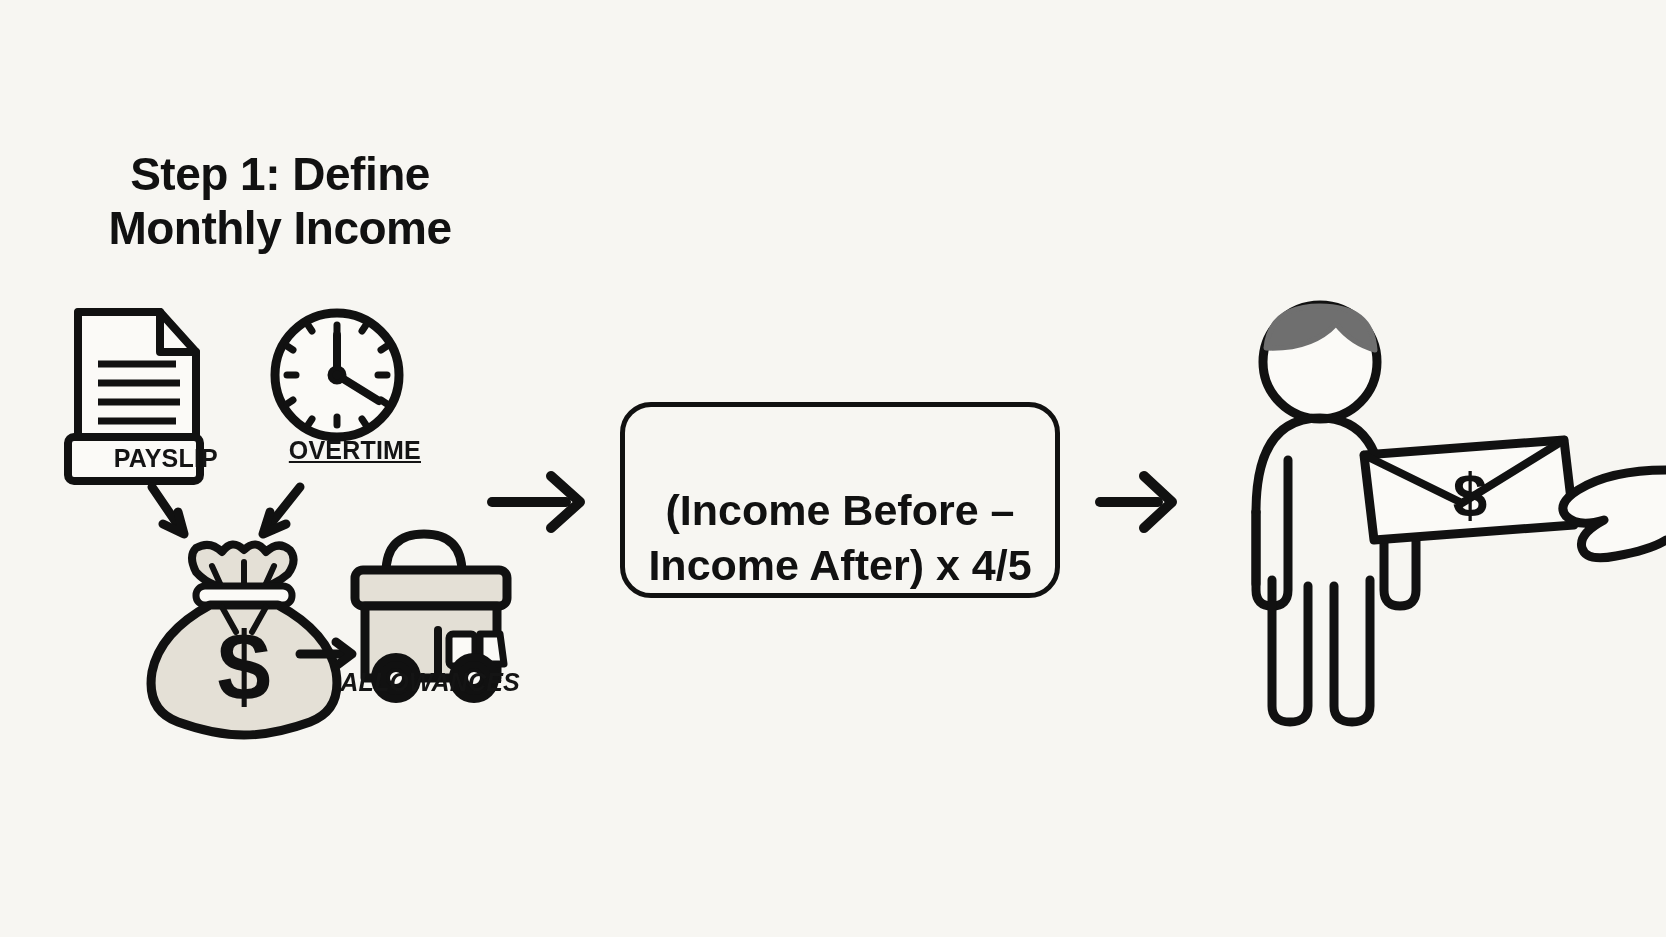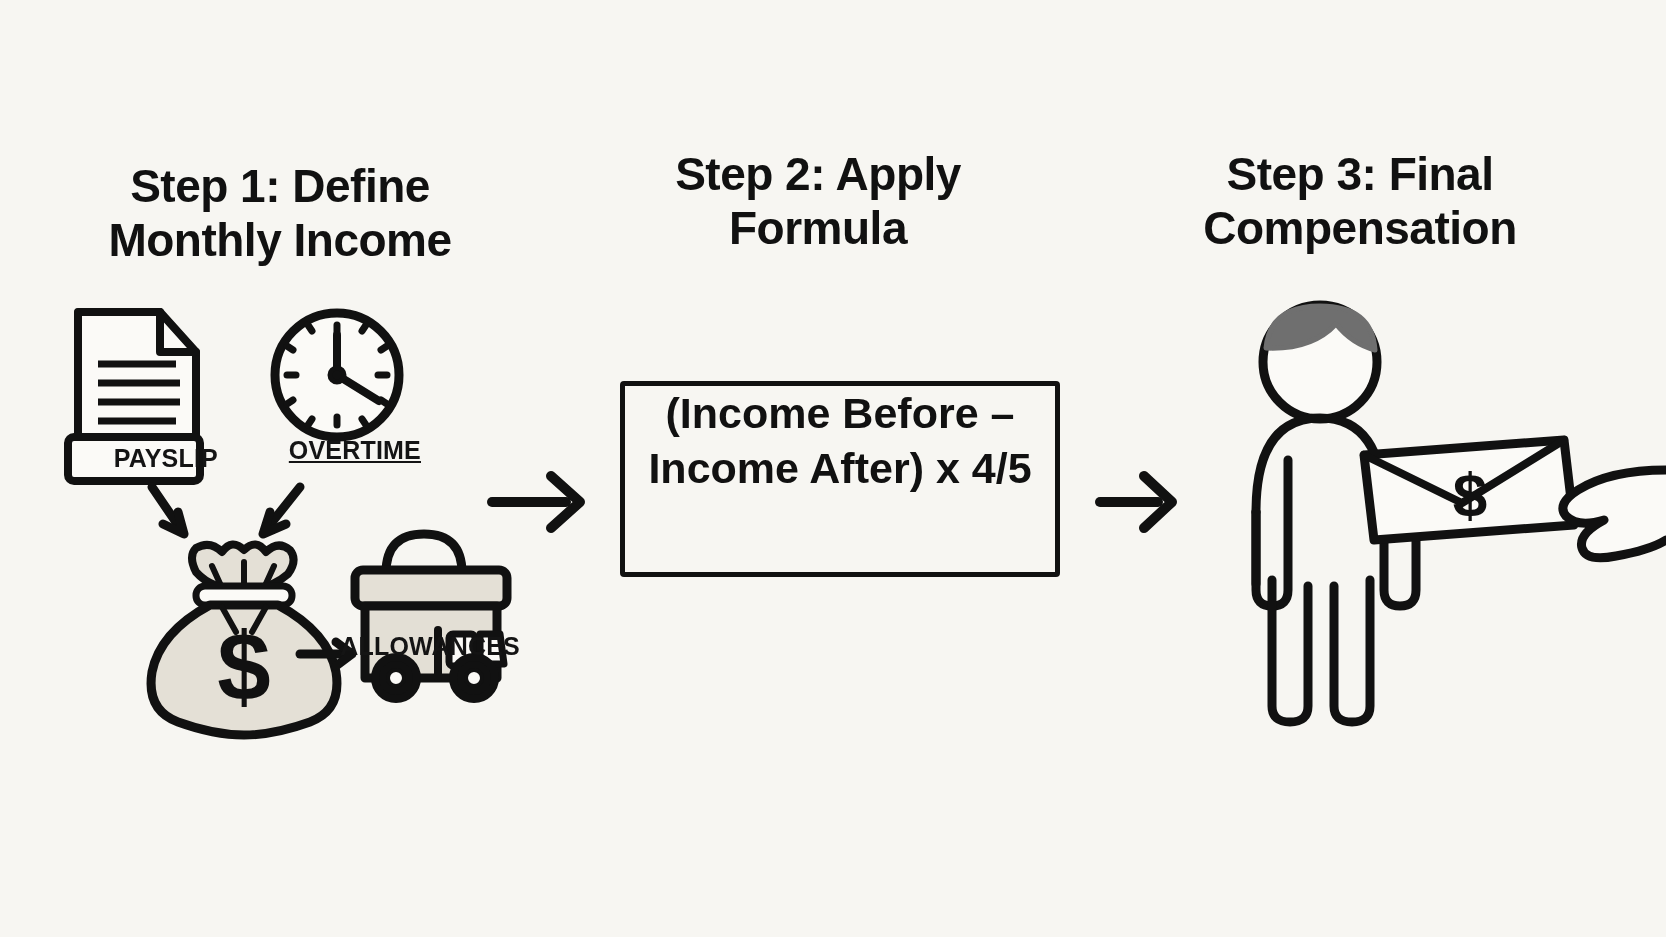--- a/index.html
+++ b/index.html
@@ -18,71 +18,67 @@
   .step-title {
     position: absolute;
     text-align: center;
     font-weight: bold;
     font-size: 46px;
     line-height: 1.17;
     color: #111111;
     letter-spacing: -0.5px;
     white-space: pre-line;
   }
-  #title-1 { left: 60px;   top: 148px; width: 440px; margin-top: 12px; }
+  #title-1 { left: 60px;   top: 148px; width: 440px; }
   #title-2 { left: 608px;  top: 148px; width: 420px; }
   #title-3 { left: 1120px; top: 148px; width: 480px; }
 
   .icon-label {
     position: absolute;
     text-align: right;
     font-weight: bold;
     font-size: 25px;
     color: #141414;
     letter-spacing: 0.2px;
   }
 
   svg { display: block; }
   .layer { position: absolute; left: 0; top: 0; }
 
   #formula-box {
     position: absolute;
     left: 620px;
-    top: 381px;
+    top: 402px;
     width: 440px;
     height: 196px;
     border: 5px solid #111111;
-    border-radius: 4px;
+    border-radius: 31px;
     background: #f7f6f2;
     box-sizing: border-box;
     display: flex;
-    align-items: flex-start;
+    align-items: flex-end;
     justify-content: center;
   }
   #formula-text {
     font-size: 43px;
     font-weight: 600;
     color: #111111;
     text-align: center;
     line-height: 1.28;
     white-space: pre-line;
     padding: 0 16px;
   }
 </style>
 </head>
 <body>
 
 <div id="canvas">
 
   <div class="step-title" id="title-1">Step 1: Define
 Monthly Income</div>
-  <div class="step-title" id="title-2">Step 2: Apply
-Formula</div>
-  <div class="step-title" id="title-3">Step 3: Final
-Compensation</div>
 
   <svg class="layer" width="1666" height="937" viewBox="0 0 1666 937">
     <g fill="none" stroke="#111111" stroke-width="8" stroke-linecap="round" stroke-linejoin="round">
 
       <g>
         <path d="M78 312 L160 312 L160 336 Q140 346 112 344 Q82 340 78 322 Z" fill="#e4e0d6" stroke-width="7"></path>
         <path d="M78 318 L78 452 L196 452 L196 352 L160 312 L78 312 Z" fill="#fbfaf7" stroke-width="8"></path>
         <path d="M160 312 L160 352 L196 352" fill="none" stroke-width="8"></path>
         <g stroke-width="7" stroke-linecap="butt">
           <line x1="98" y1="364" x2="176" y2="364"></line>
@@ -191,20 +187,20 @@
       </g>
     </g>
 
     <text x="244" y="700" text-anchor="middle" font-family="Liberation Sans, sans-serif" font-size="96" font-weight="bold" fill="#111111">$</text>
 
     <text x="1470" y="516" text-anchor="middle" font-family="Liberation Sans, sans-serif" font-size="62" font-weight="bold" fill="#111111">$</text>
   </svg>
 
   <div class="icon-label" style="left:50px; top:444px; width:168px;">PAYSLIP</div>
   <div class="icon-label" style="left:253px; top:436px; width:168px;text-decoration:underline;">OVERTIME</div>
-  <div class="icon-label" style="left:320px; top:632px; width:200px;">ALLOWANCES</div>
+  <div class="icon-label" style="left:320px; top:668px; width:200px;font-style:italic;">ALLOWANCES</div>
 
   <div id="formula-box">
     <div id="formula-text">(Income Before –
 Income After) x 4/5</div>
   </div>
 
 </div>
 
 </body></html>

